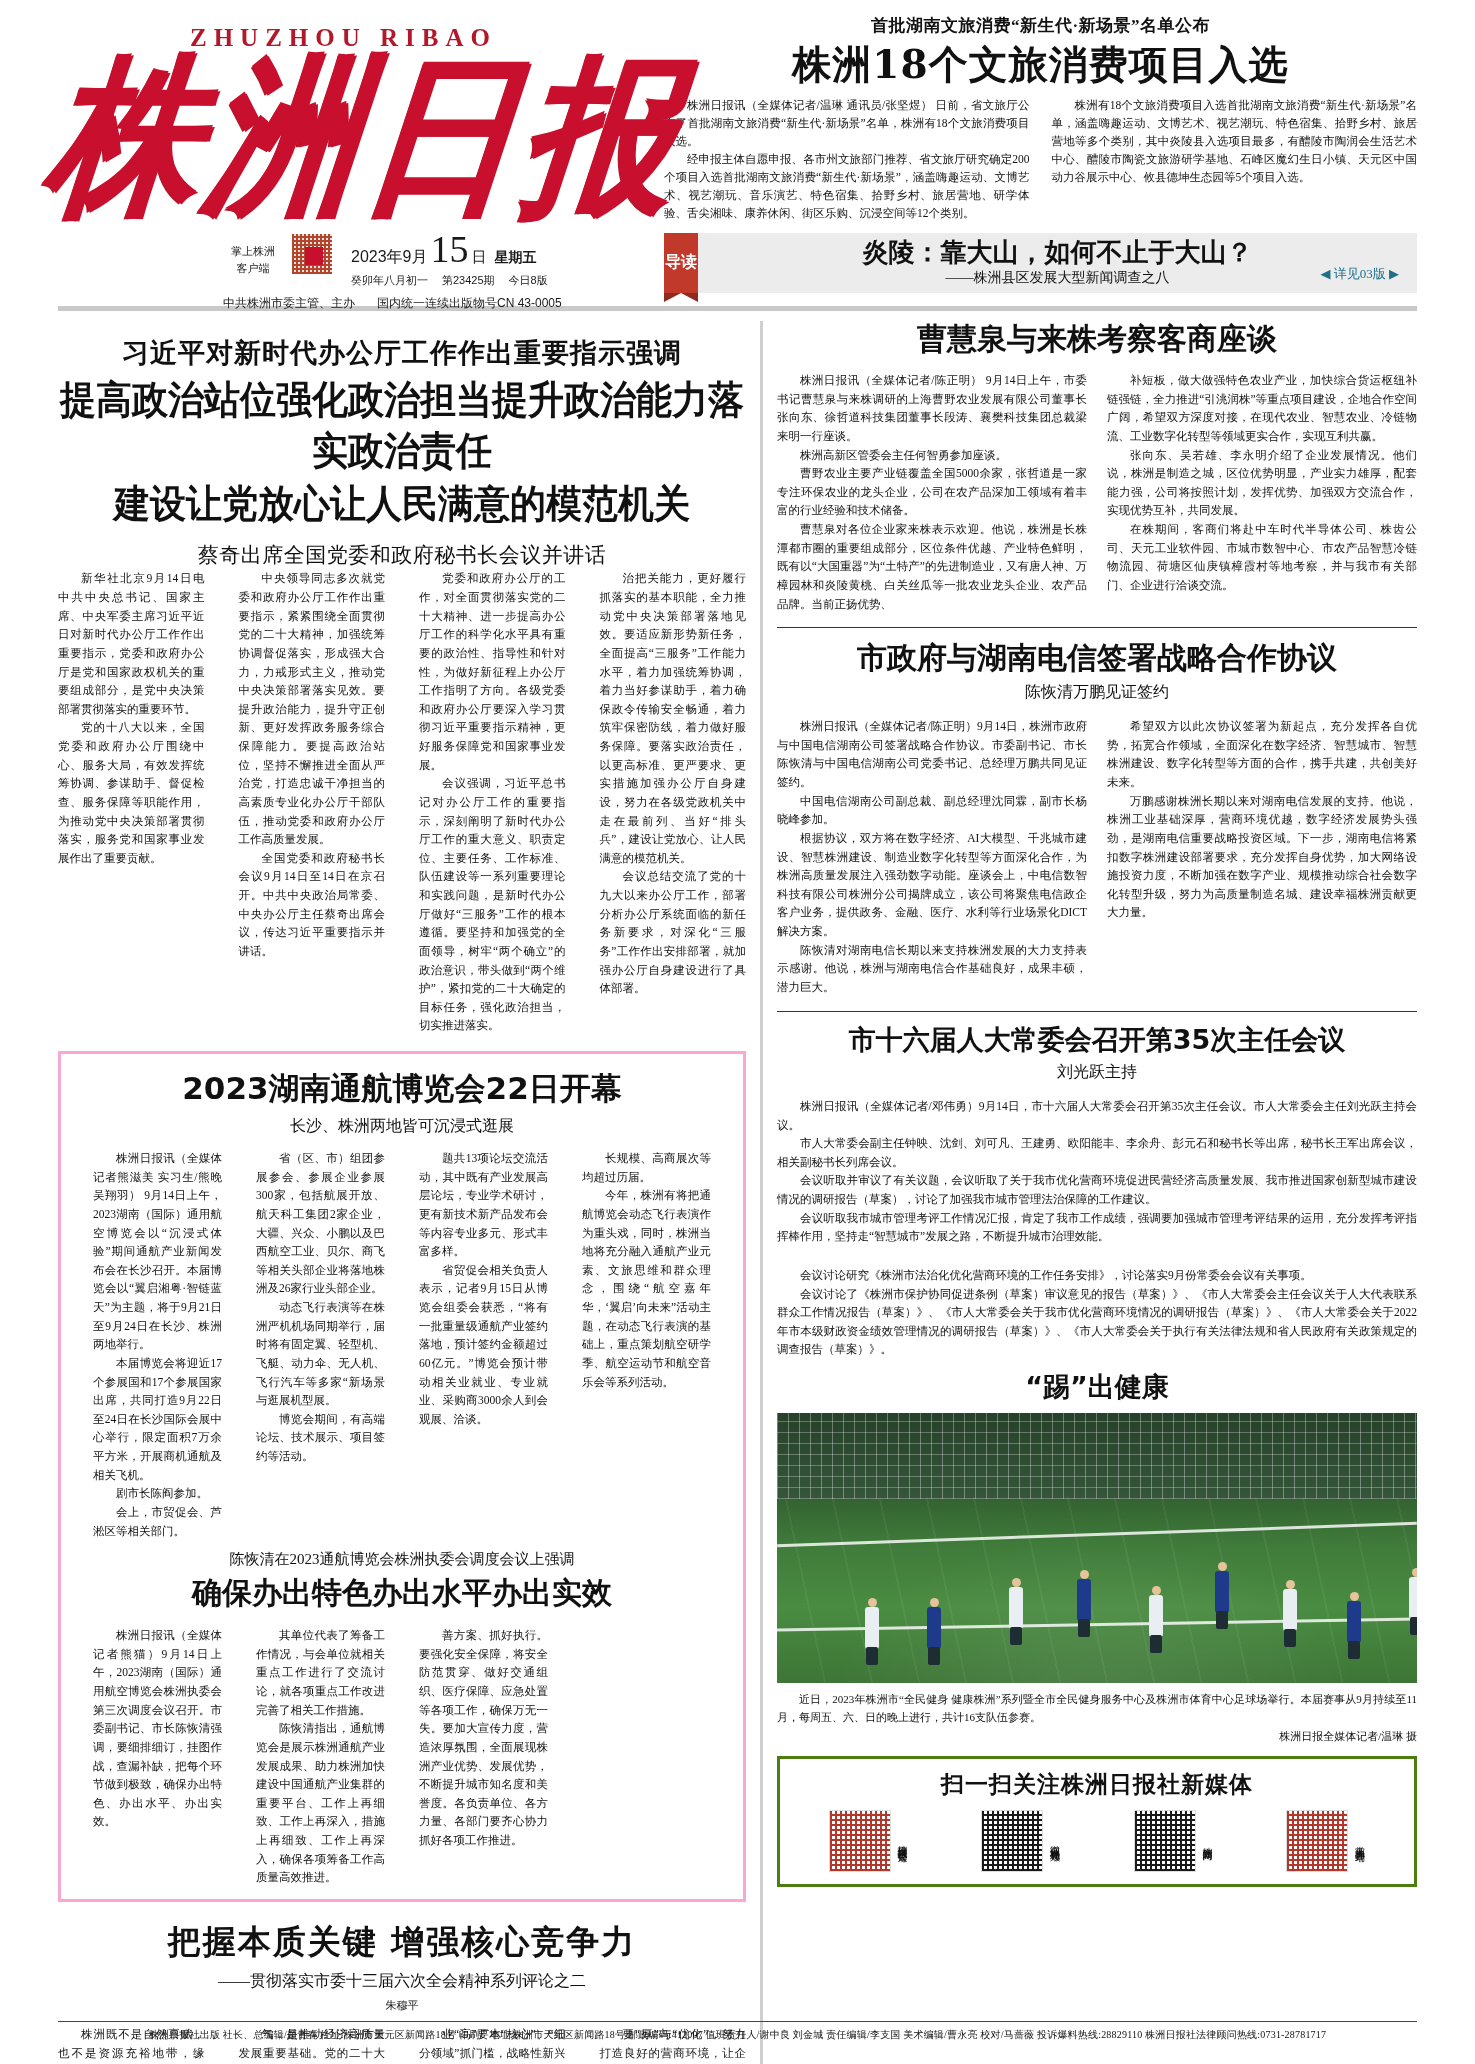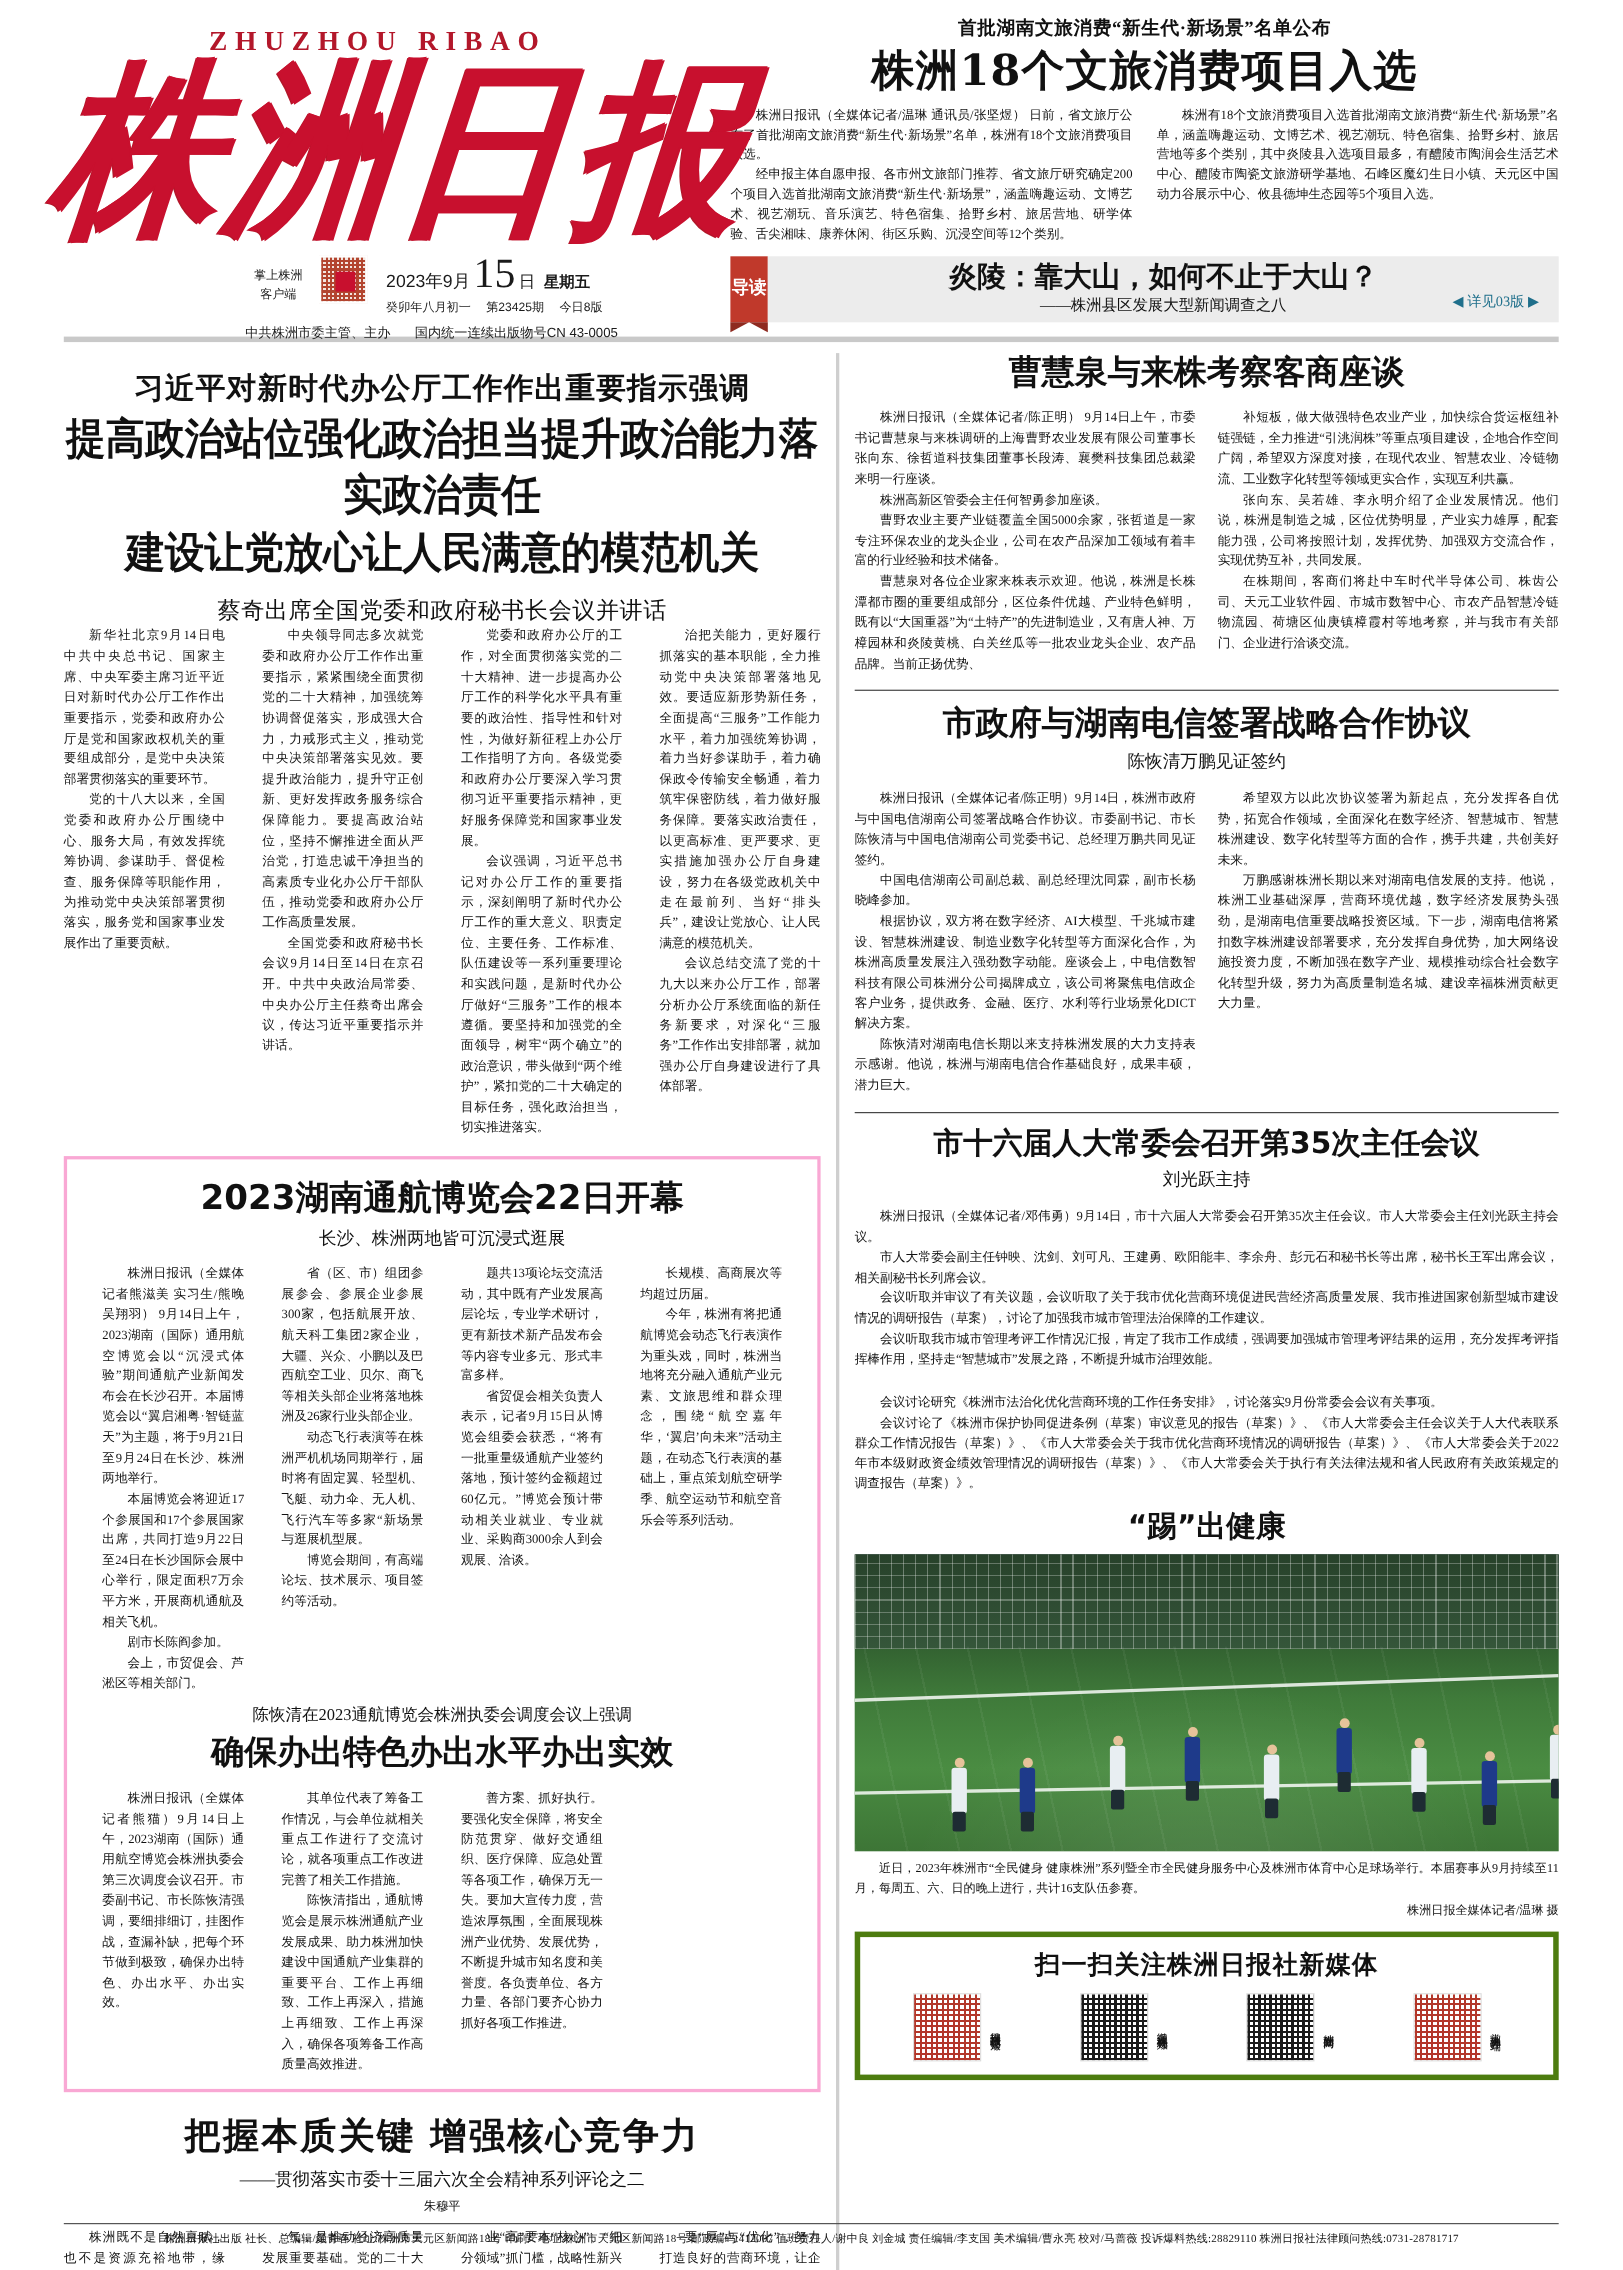--- a/index.html
+++ b/index.html
@@ -150,21 +150,21 @@
       radial-gradient(ellipse at 50% 120%, rgba(255,255,255,.10), transparent 60%),
       repeating-linear-gradient(78deg, rgba(255,255,255,.05) 0 2px, transparent 2px 46px);}
   .photo .ln { position:absolute; height:3px; background: rgba(255,255,255,.82); }
   .pl { position: absolute; bottom: 34px; width: 14px; height: 42px; border-radius: 3px;}
   .pl::after { content:""; position:absolute; left:1px; bottom:-16px; width:12px; height:18px; background:#1e2c33; border-radius:2px;}
   .pl::before { content:""; position:absolute; left:3px; top:-9px; width:9px; height:9px; border-radius:50%; background:#e6c39a;}
   .photo-cap { font-size: 11px; line-height: 1.6; margin-top: 8px; text-align: justify; text-indent: 2em;}
   .photo-by { font-size: 11px; text-align: right; margin-top: 3px;}
 
   
-  .promo { border: 5px solid #4d7c0f; margin-top: 12px; padding: 10px 12px 12px; }
+  .promo { border: 3px solid #4d7c0f; margin-top: 12px; padding: 10px 12px 12px; }
   .promo-t { text-align:center; font-size: 23px; font-weight: 800; font-family:"DejaVu Sans", sans-serif; letter-spacing: 1px;}
   .promo-row { display:flex; justify-content: space-around; margin-top: 10px; }
   .promo-item { text-align:center; display:flex; gap:5px; align-items:center;}
   .promo-qr { width: 62px; height: 62px;
      background:
       repeating-linear-gradient(0deg,#1a1a1a 0 2px, transparent 2px 5px),
       repeating-linear-gradient(90deg,#1a1a1a 0 2px, transparent 2px 5px), #fff;
      border: 1px solid #ddd;}
   .promo-qr.red { background:
       repeating-linear-gradient(0deg,#b3372a 0 2px, transparent 2px 5px),

